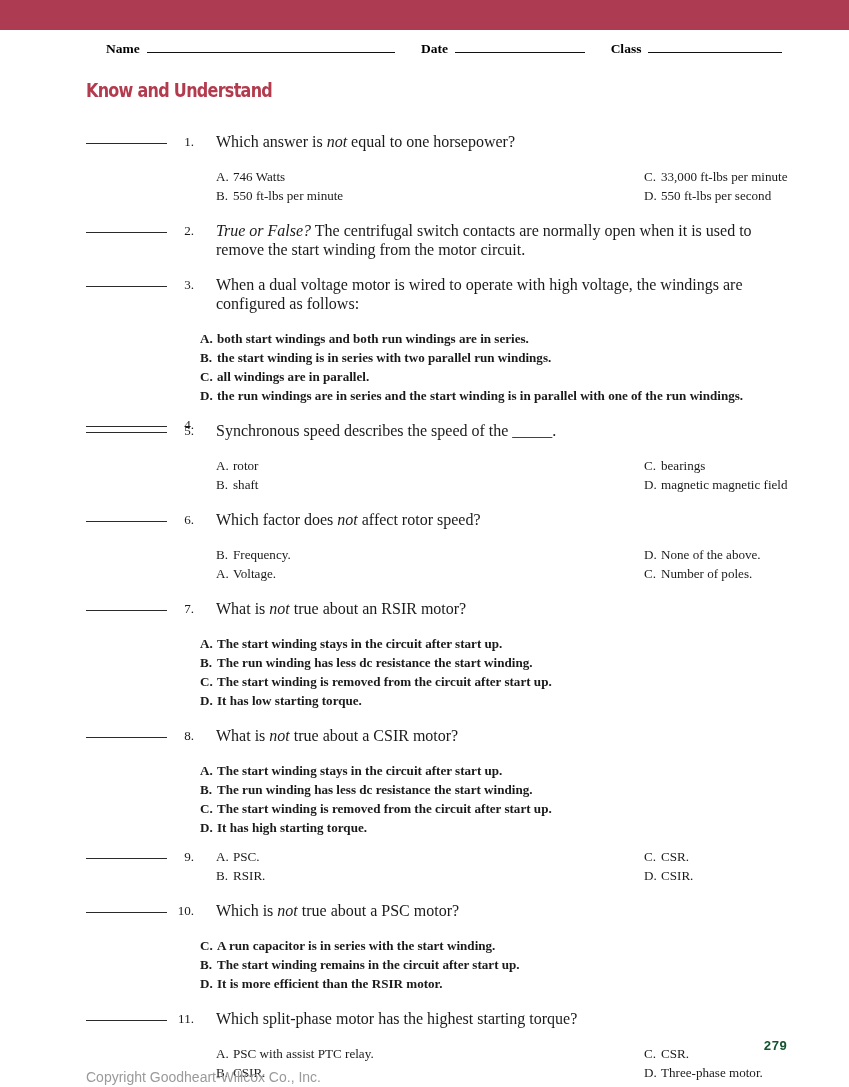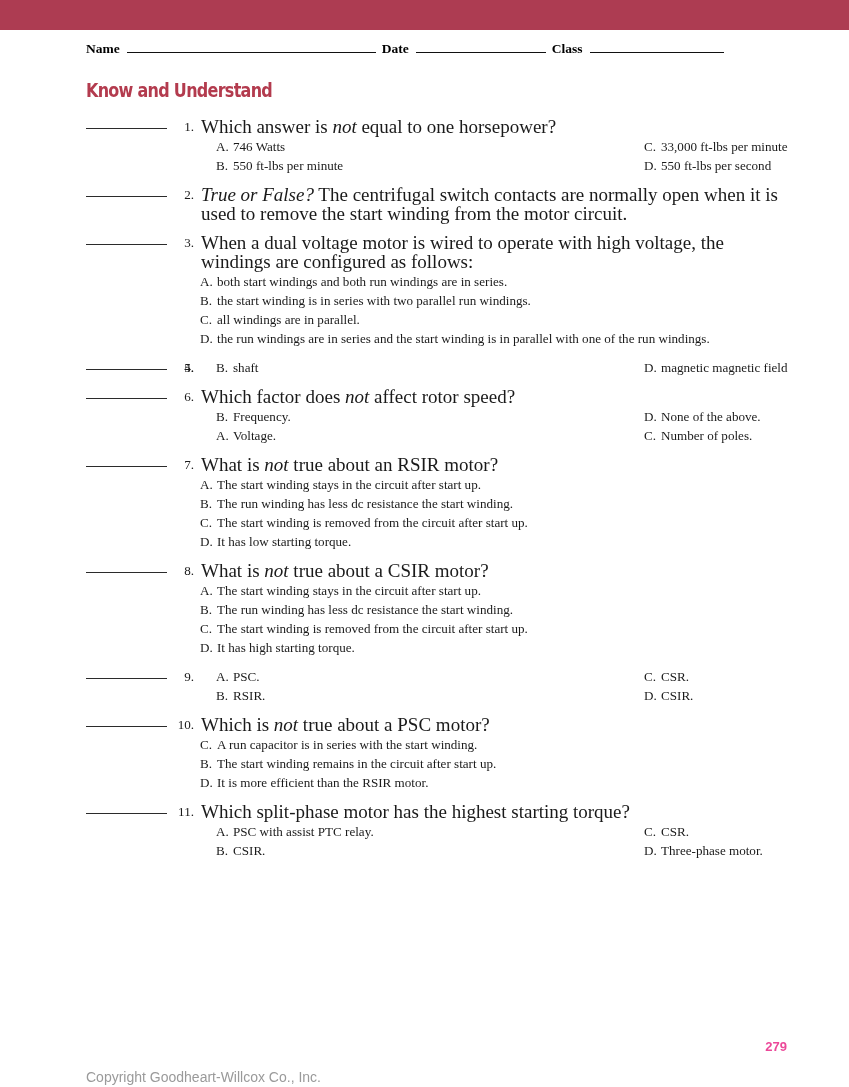--- a/index.html
+++ b/index.html
@@ -33,21 +33,21 @@
     width: 702px;
     height: 20px;
     display: flex;
     align-items: baseline;
     font-family: "Liberation Serif", serif;
     font-weight: bold;
     font-size: 13.5px;
     color: #000;
     white-space: nowrap;
   }
-  .id-label { flex: 0 0 auto; }
+  .id-label { flex: 0 0 auto; margin-left: 20px; }
   .id-rule {
     display: inline-block;
     border-bottom: 1.6px solid #111;
     height: 11px;
     margin: 0 6px 0 7px;
   }
   .rule-name  { width: 249px; }
   .rule-date  { width: 130px; }
   .rule-class { width: 134px; }
 
@@ -96,22 +96,22 @@
     position: absolute;
     left: 84px;
     top: 0;
     width: 24px;
     text-align: right;
     font-size: 13.1px;
     line-height: 19px;
   }
 
   .q-text {
-    margin: 1px;
-    font-size: 19px;
+    margin: 16px;
+    font-size: 16px;
     line-height: 19px;
   }
   .q-text em { font-style: italic; }
 
   
   .choices {
     margin-top: 0;
   }
   .choice-row {
     display: block;
@@ -129,41 +129,41 @@
   }
   .choice .ltr {
     display: inline-block;
     width: 17px;
   }
   .col-left  { left: 16px; }
   .col-right { left: 444px; }
 
   
   .choices.stacked .choice-row .choice { left: 16px; position: static; display: block; }
-  .choices.stacked .choice-row { height: auto; }
+  .choices.stacked .choice-row { height: auto; font-weight: bold; }
 
   
   .footer-copy {
     position: absolute;
     left: 86px;
     top: 1057px;
     font-family: "Liberation Sans", sans-serif;
     font-size: 14px;
     color: #9a9a9a;
     white-space: nowrap;
     margin-top: 12px;
   }
   .footer-page {
     position: absolute;
     right: 62px;
     top: 1039px;
-    font-family: Liberation Sans, sans-serif;
+    font-family: Liberation Mono, monospace;
     font-weight: bold;
     font-size: 13px;
-    color: #ec4899;
+    color: #14532d;
   }
 </style>
 </head>
 <body>
 
 <div class="top-band"></div>
 
 <div class="id-row">
   <span class="id-label">Name</span>
   <span class="id-rule rule-name"></span>
@@ -215,21 +215,26 @@
         </div>
       </div>
     </div>
     <div class="q-item">
       <span class="answer-blank"></span>
       <span class="q-number">4.</span>
     </div>
     <div class="q-item">
       <span class="answer-blank"></span>
       <span class="q-number">5.</span>
-      <div class="choices two-col">
+      <p class="q-text">Synchronous speed describes the speed of the _____.</p>
+      <div class="choices two-col">
+        <div class="choice-row">
+          <span class="choice col-left"><span class="ltr">A.</span><span>rotor</span></span>
+          <span class="choice col-right"><span class="ltr">C.</span><span>bearings</span></span>
+        </div>
         <div class="choice-row">
           <span class="choice col-left"><span class="ltr">B.</span><span>shaft</span></span>
           <span class="choice col-right"><span class="ltr">D.</span><span>magnetic magnetic field</span></span>
         </div>
       </div>
     </div>
     <div class="q-item">
       <span class="answer-blank"></span>
       <span class="q-number">6.</span>
       <p class="q-text">Which factor does <em>not</em> affect rotor speed?</p>

